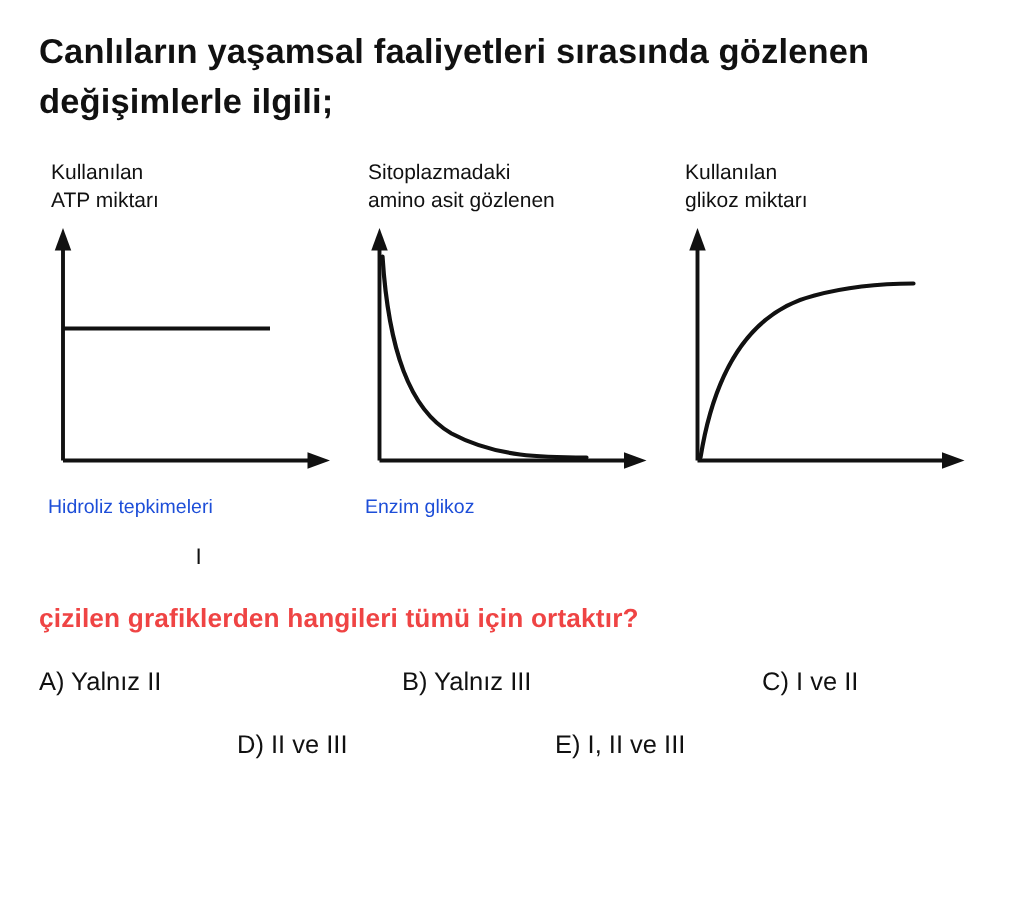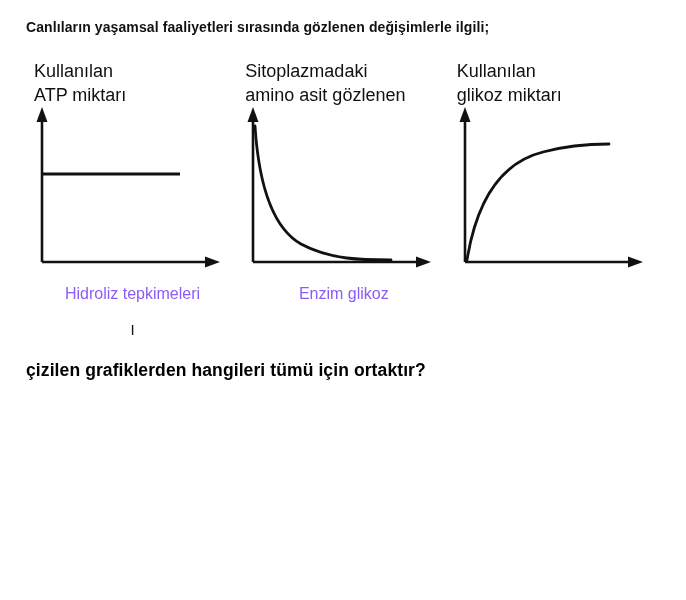--- a/index.html
+++ b/index.html
@@ -15,21 +15,21 @@
     overflow: hidden;
   }
   .page {
     position: relative;
     width: 686px;
     height: 600px;
     box-sizing: border-box;
     padding: 18px 24px 0 24px;
   }
   .question-stem {
-    font-size: 14px;
+    font-size: 23px;
     font-weight: bold;
     line-height: 1.42;
     letter-spacing: 0.1px;
     color: #111111;
     margin: 0 0 0 2px;
     width: 640px;
   }
   .graphs-row {
     display: flex;
     flex-direction: row;
@@ -37,57 +37,57 @@
     margin-top: 22px;
     padding-left: 4px;
   }
   .graph-block {
     width: 212px;
     display: flex;
     flex-direction: column;
     align-items: flex-start;
   }
   .graph-ylabel {
-    font-size: 18px;
+    font-size: 14px;
     line-height: 1.32;
     color: #111111;
     height: 42px;
     margin-left: 6px;
     white-space: pre-line;
   }
   .graph-canvas {
     width: 205px;
     height: 185px;
     position: relative;
   }
   .graph-canvas svg {
     display: block;
   }
   .graph-xlabel {
-    font-size: 16px;
-    color: #8b5cf6;
+    font-size: 13px;
+    color: #1d4ed8;
     width: 205px;
-    text-align: center;
+    text-align: left;
     margin-top: -2px;
     padding-left: 4px;
     box-sizing: border-box;
   }
   .graph-roman {
     font-size: 15px;
     color: #111111;
     width: 205px;
     text-align: center;
     margin-top: 18px;
     padding-left: 4px;
     box-sizing: border-box;
   }
   .question-tail {
     font-size: 17.5px;
     font-weight: bold;
-    color: #000000;
+    color: #ef4444;
     margin: 22px 0 0 2px;
     letter-spacing: 0.1px;
   }
   .options {
     margin-top: 22px;
     margin-left: 2px;
   }
   .options-row {
     display: flex;
     flex-direction: row;
@@ -162,14 +162,25 @@
 
           <path d="M16,158 C26,96 52,60 92,50 C118,43 140,42 158,42" fill="none" stroke="#111111" stroke-width="2.8" stroke-linecap="round"></path>
         </svg>
       </div>
     </div>
 
   </div>
 
   <div class="question-tail">çizilen grafiklerden hangileri tümü için ortaktır?</div>
 
+  <div class="options">
+    <div class="options-row row1">
+      <div class="opt">A) Yalnız II</div>
+      <div class="opt">B) Yalnız III</div>
+      <div class="opt">C) I ve II</div>
+    </div>
+    <div class="options-row row2">
+      <div class="opt">D) II ve III</div>
+      <div class="opt">E) I, II ve III</div>
+    </div>
+  </div>
 
 </div>
 
 </body></html>

